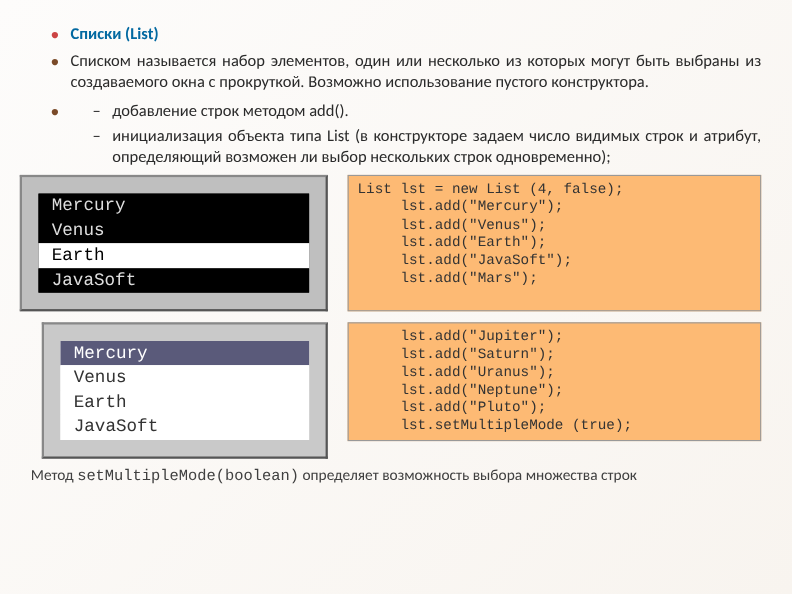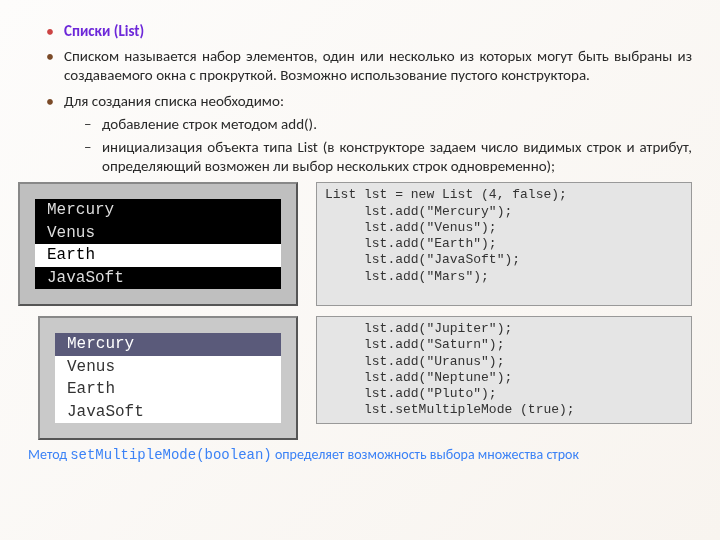--- a/index.html
+++ b/index.html
@@ -13,21 +13,21 @@
     padding: 22px 28px 10px 28px;
     line-height: 1.28;
   }
   ul.outer { list-style: none; padding-left: 18px; }
   ul.outer > li { position: relative; padding-left: 18px; margin-bottom: 6px; }
   ul.outer > li::before {
     content: "•"; position: absolute; left: 0; top: 0;
     font-size: 16px; color: #7a4a28;
   }
   ul.outer > li.redhead::before { color: #c44; }
-  .heading { color: #6d28d9; font-weight: bold; }
+  .heading { color: #0369a1; font-weight: bold; }
   .heading .paren { font-family: Calibri, Arial, sans-serif; }
   ul.inner { list-style: none; padding-left: 20px; margin-top: 4px; }
   ul.inner > li { position: relative; padding-left: 18px; margin-bottom: 4px; text-align: justify; }
   ul.inner > li::before { content: "–"; position: absolute; left: 0; top: 0; }
   .just { text-align: justify; }
   .row { display: flex; gap: 18px; margin-top: 6px; margin-left: -10px; }
   .row2 { display: flex; gap: 18px; margin-top: 10px; margin-left: 10px; align-items: flex-start; }
   .listbox {
     width: 280px; border: 2px solid #888;
     border-right-color:#555; border-bottom-color:#555;
@@ -35,37 +35,36 @@
     font-size: 16px;
   }
   .listbox .area { background:#000; color:#ddd; }
   .listbox .item { padding: 1px 12px; background:#000; color:#ddd; }
   .listbox .item.sel { background:#fff; color:#000; }
   .listbox.light { width: 260px; background:#c9c9c9; }
   .listbox.light .area { background:#fff; color:#333; }
   .listbox.light .item { background:#fff; color:#333; }
   .listbox.light .item.sel { background:#5a5a7a; color:#fff; }
   .codebox {
-    flex: 1; border:1px solid #999; background:#e5e5e5;
+    flex: 1; border:1px solid #999; background:#fdba74;
     font-family: "Courier New", monospace; font-size: 13px;
     padding: 4px 8px; color:#333; white-space: pre; line-height: 1.25;
   }
-  .footnote { margin-top: 6px; font-size: 14px; color:#3b82f6; }
+  .footnote { margin-top: 6px; font-size: 14px; color:#404040; }
   .mono { font-family: "Courier New", monospace; font-size: 14px; }
 </style>
 </head>
 <body>
 
 <ul class="outer">
   <li class="redhead">
     <span class="heading"><span>Списки (</span><span class="paren">List)</span></span>
   </li>
   <li class="just">Списком называется набор элементов, один или несколько из которых могут быть выбраны из создаваемого окна с прокруткой. Возможно использование пустого конструктора.</li>
   <li>
-    <span>Для создания списка необходимо:</span>
     <ul class="inner">
       <li>добавление строк методом add().</li>
       <li>инициализация объекта типа List (в конструкторе задаем число видимых строк и атрибут, определяющий возможен ли выбор нескольких строк одновременно);</li>
     </ul>
   </li>
 </ul>
 
 <div class="row">
   <div class="listbox">
     <div class="area" id="lb1">

